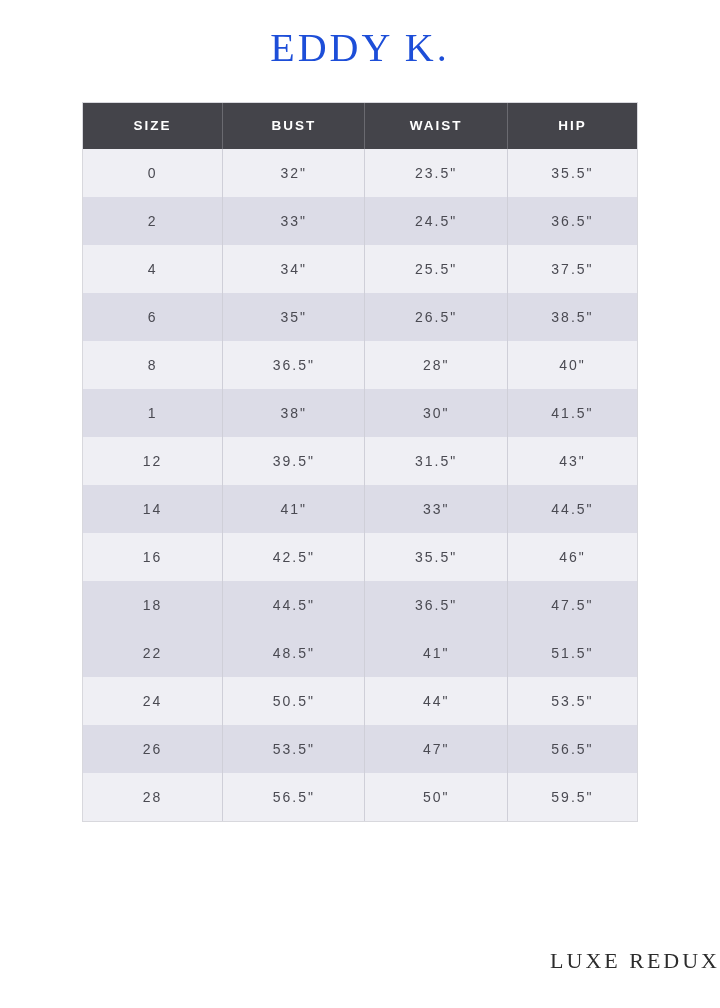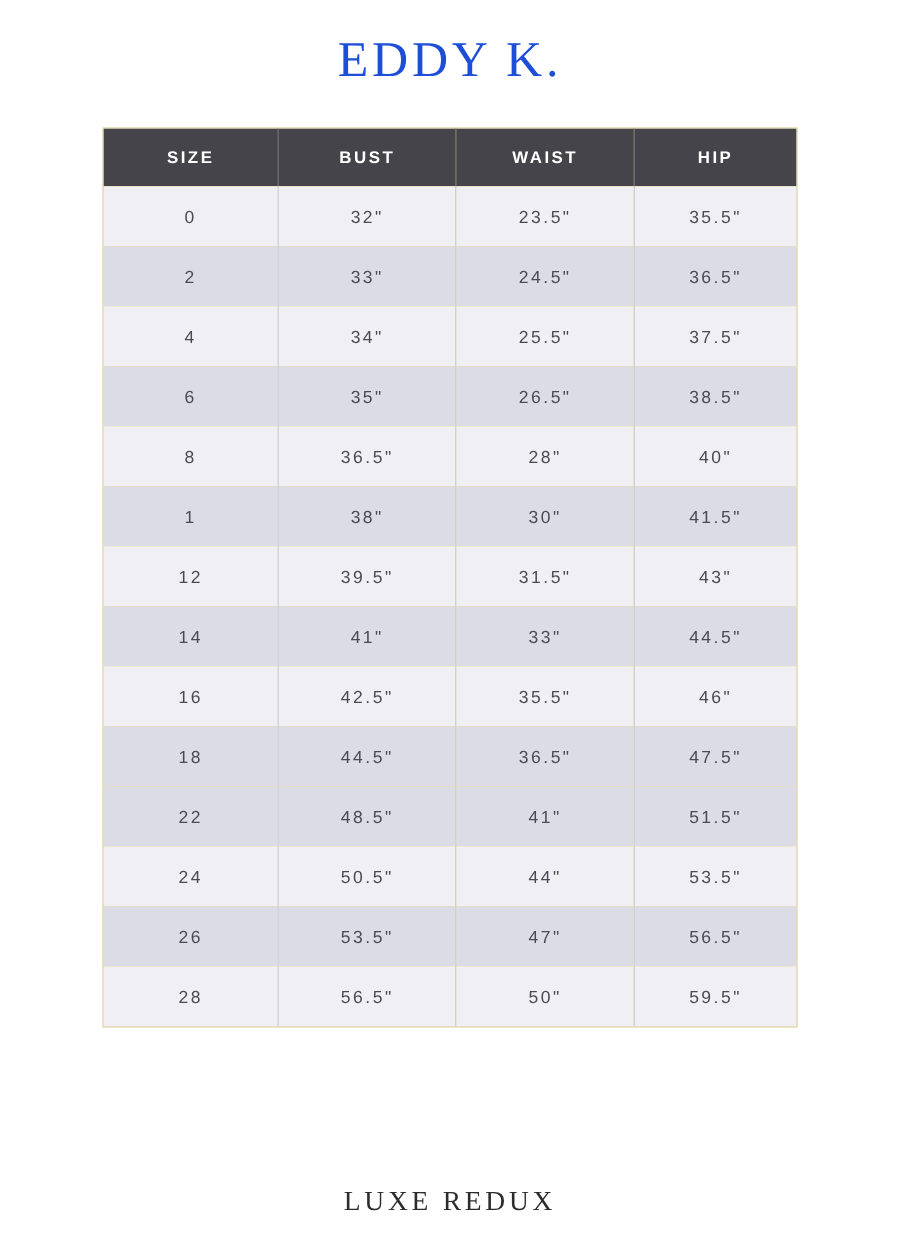--- a/index.html
+++ b/index.html
@@ -90,21 +90,21 @@
   col.c-bust  { width: 25.7%; }
   col.c-waist { width: 25.7%; }
   col.c-hip   { width: 23.4%; }
 
   
   .footer {
     position: absolute;
     bottom: 34px;
     left: 0;
     right: 0;
-    text-align: center;
+    text-align: right;
   }
   .footer .luxe {
     font-family: "Liberation Serif", serif;
     font-size: 22px;
     letter-spacing: 3px;
     color: #2c2c2c;
     font-weight: 400;
   }
   .footer .bridal {
     font-family: "Liberation Serif", serif;

